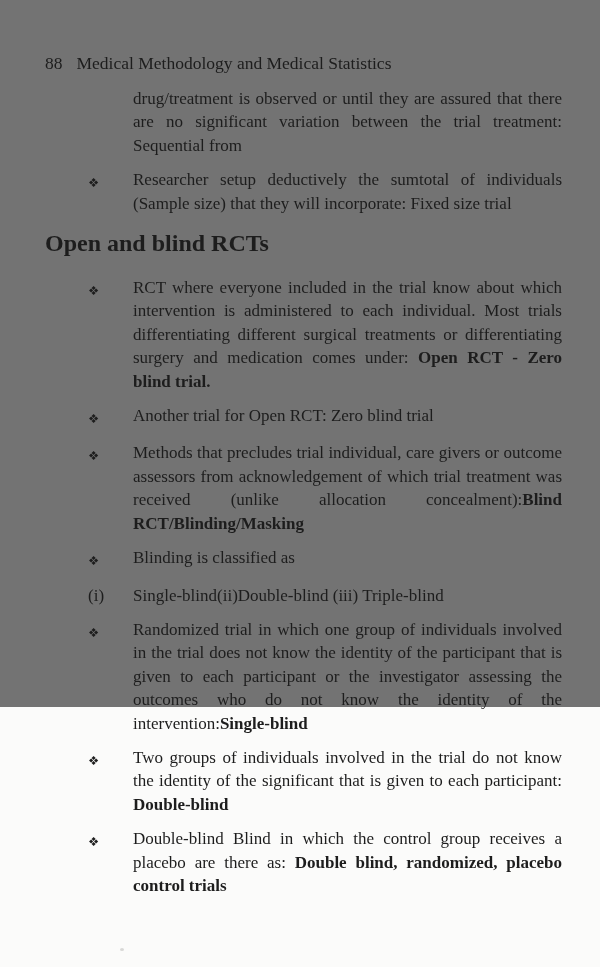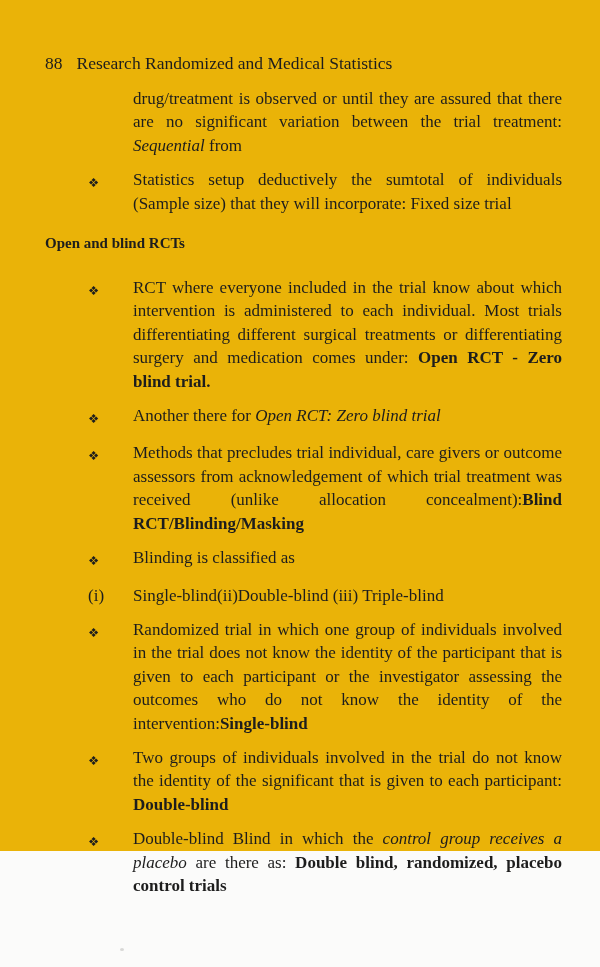--- a/index.html
+++ b/index.html
@@ -8,22 +8,22 @@
   }
   body {
     width: 600px;
     height: 967px;
     background: #fbfbfa;
     overflow: hidden;
   }
   .page {
     position: relative;
     width: 600px;
-    height: 851px;
-    background: #eab308;
+    height: 707px;
+    background: #737373;
     font-family: "Liberation Serif", "DejaVu Serif", serif;
     color: #1d1d1d;
   }
   .running-head {
     position: absolute;
     left: 45px;
     top: 52px;
     display: flex;
     gap: 14px;
     font-size: 17.5px;
@@ -56,62 +56,62 @@
   }
   .text {
     flex: 1;
     margin: 0;
     font-size: 17px;
     line-height: 23.4px;
     text-align: justify;
     text-justify: inter-word;
   }
   .text .bold { font-weight: bold; }
-  .text .italic { font-style: italic; }
+  .text .italic { }
   .section-heading {
     margin: 17px 0 21px 0;
-    font-size: 15px;
+    font-size: 24px;
     line-height: 23px;
     font-weight: bold;
   }
   .scan-speck {
     position: absolute;
     left: 120px;
     top: 948px;
     width: 4px;
     height: 3px;
     background: #d8d8d6;
     border-radius: 50%;
   }
 </style>
 </head>
 <body>
 
 <div class="page">
   <header class="running-head">
     <span>88</span>
-    <span>Research Randomized and Medical Statistics</span>
+    <span>Medical Methodology and Medical Statistics</span>
   </header>
 
   <main class="content" id="content-root">
       <div class="item paragraph">
         <p class="text"><span>drug/treatment is observed or until they are assured that there are no significant variation between the trial treatment: </span><span class="italic">Sequential</span><span> from</span></p>
       </div>
       <div class="item bullet">
         <span class="marker glyph">❖</span>
-        <p class="text"><span>Statistics setup deductively the sumtotal of individuals (Sample size) that they will incorporate: Fixed size trial</span></p>
+        <p class="text"><span>Researcher setup deductively the sumtotal of individuals (Sample size) that they will incorporate: Fixed size trial</span></p>
       </div>
       <h2 class="section-heading">Open and blind RCTs</h2>
       <div class="item bullet">
         <span class="marker glyph">❖</span>
         <p class="text"><span>RCT where everyone included in the trial know about which intervention is administered to each individual. Most trials differentiating different surgical treatments or differentiating surgery and medication comes under: </span><span class="bold">Open RCT - Zero blind trial.</span></p>
       </div>
       <div class="item bullet">
         <span class="marker glyph">❖</span>
-        <p class="text"><span>Another there for </span><span class="italic">Open RCT: Zero blind trial</span></p>
+        <p class="text"><span>Another trial for </span><span class="italic">Open RCT: Zero blind trial</span></p>
       </div>
       <div class="item bullet">
         <span class="marker glyph">❖</span>
         <p class="text"><span>Methods that precludes trial individual, care givers or outcome assessors from acknowledgement of which trial treatment was received (unlike allocation concealment):</span><span class="bold">Blind RCT/Blinding/Masking</span></p>
       </div>
       <div class="item bullet">
         <span class="marker glyph">❖</span>
         <p class="text"><span>Blinding is classified as</span></p>
       </div>
       <div class="item numbered">

